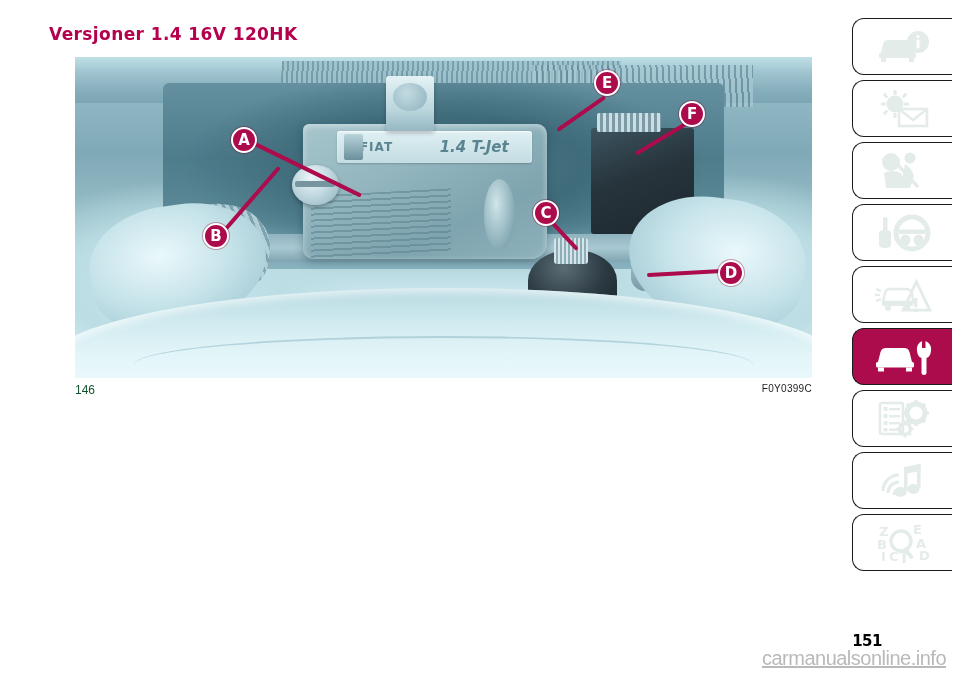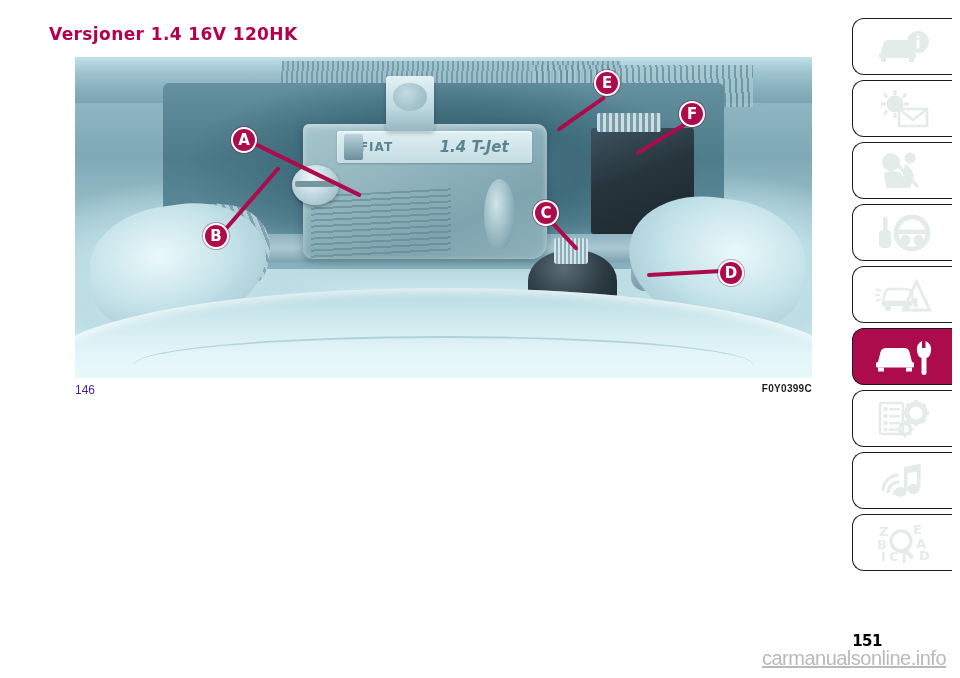--- a/index.html
+++ b/index.html
@@ -211,25 +211,25 @@
     height: 4px;
     background: #ac0b4c;
     transform-origin: 0 50%;
     z-index: 4;
     border-radius: 2px;
   }
 
   
   .fig-num {
     position: absolute; left: 75px; top: 383px;
-    font-size: 12px; color: #4c1d95;
+    font-size: 12px; color: #14532d;
   }
   .fig-code {
     position: absolute; right: 148px; top: 383px;
-    font-size: 10px; font-weight: bold; color: #1d1d1d;
+    font-size: 10px; font-weight: normal; color: #1d1d1d;
     letter-spacing: .3px;
   }
   .caption {
     position: absolute; left: 75px; top: 412px;
     width: 760px;
     font-size: 11.5px; color: #232323; line-height: 1.35;
   }
 
   
   .sidebar {

